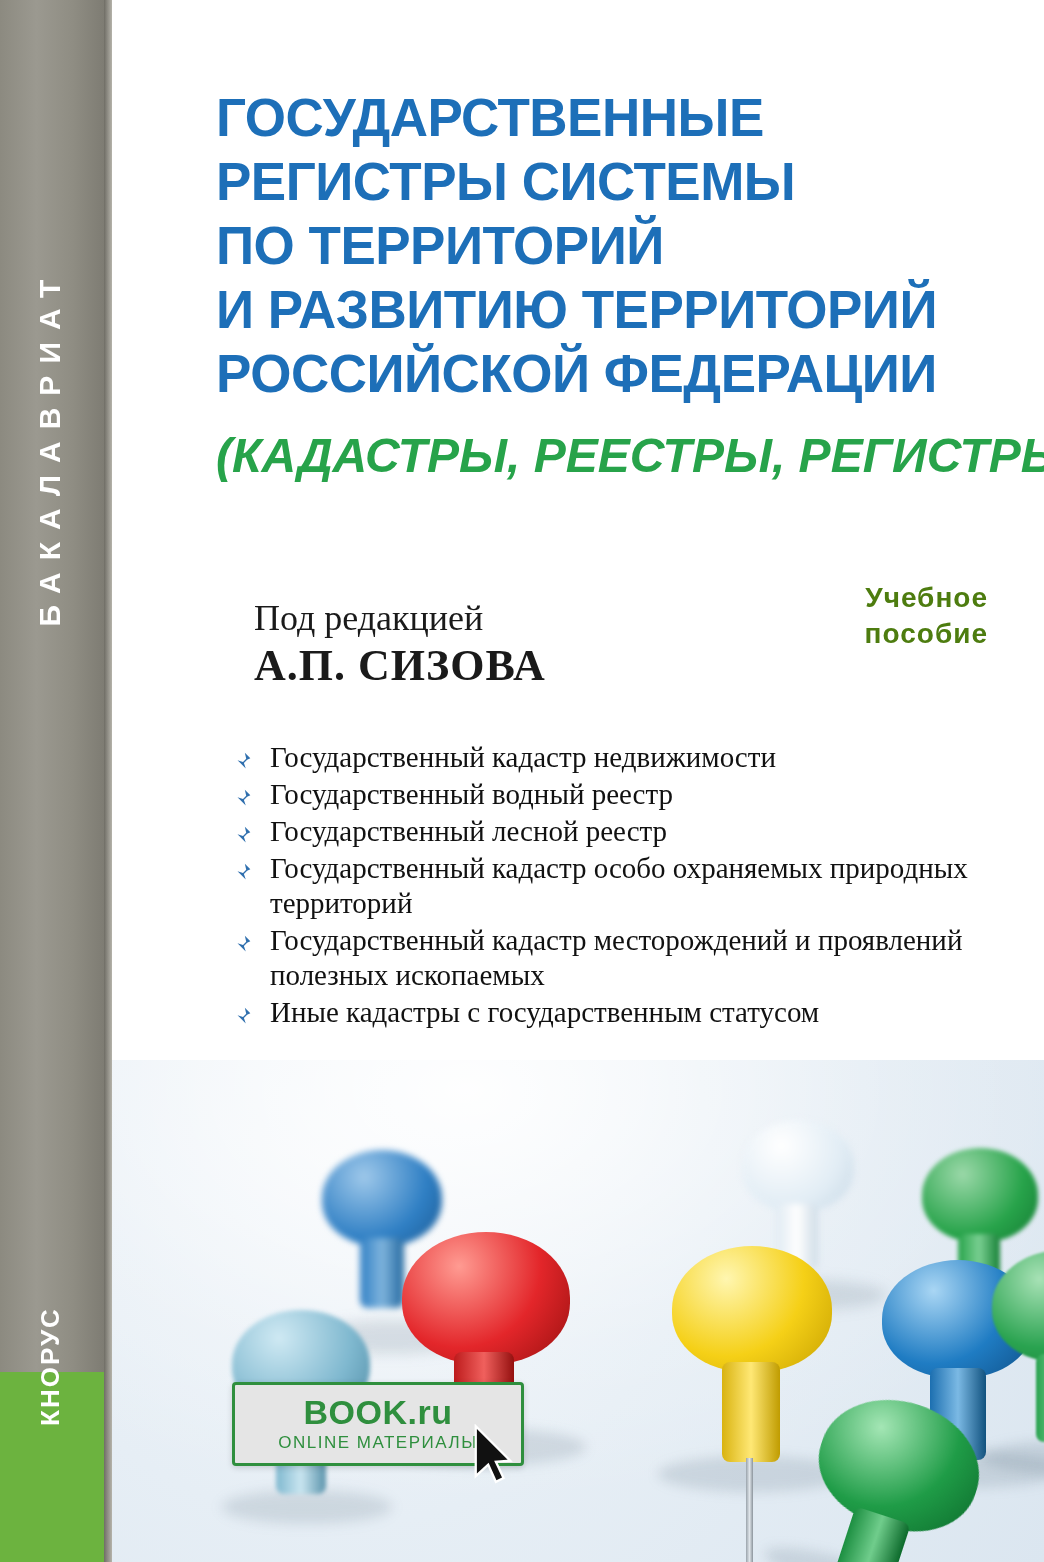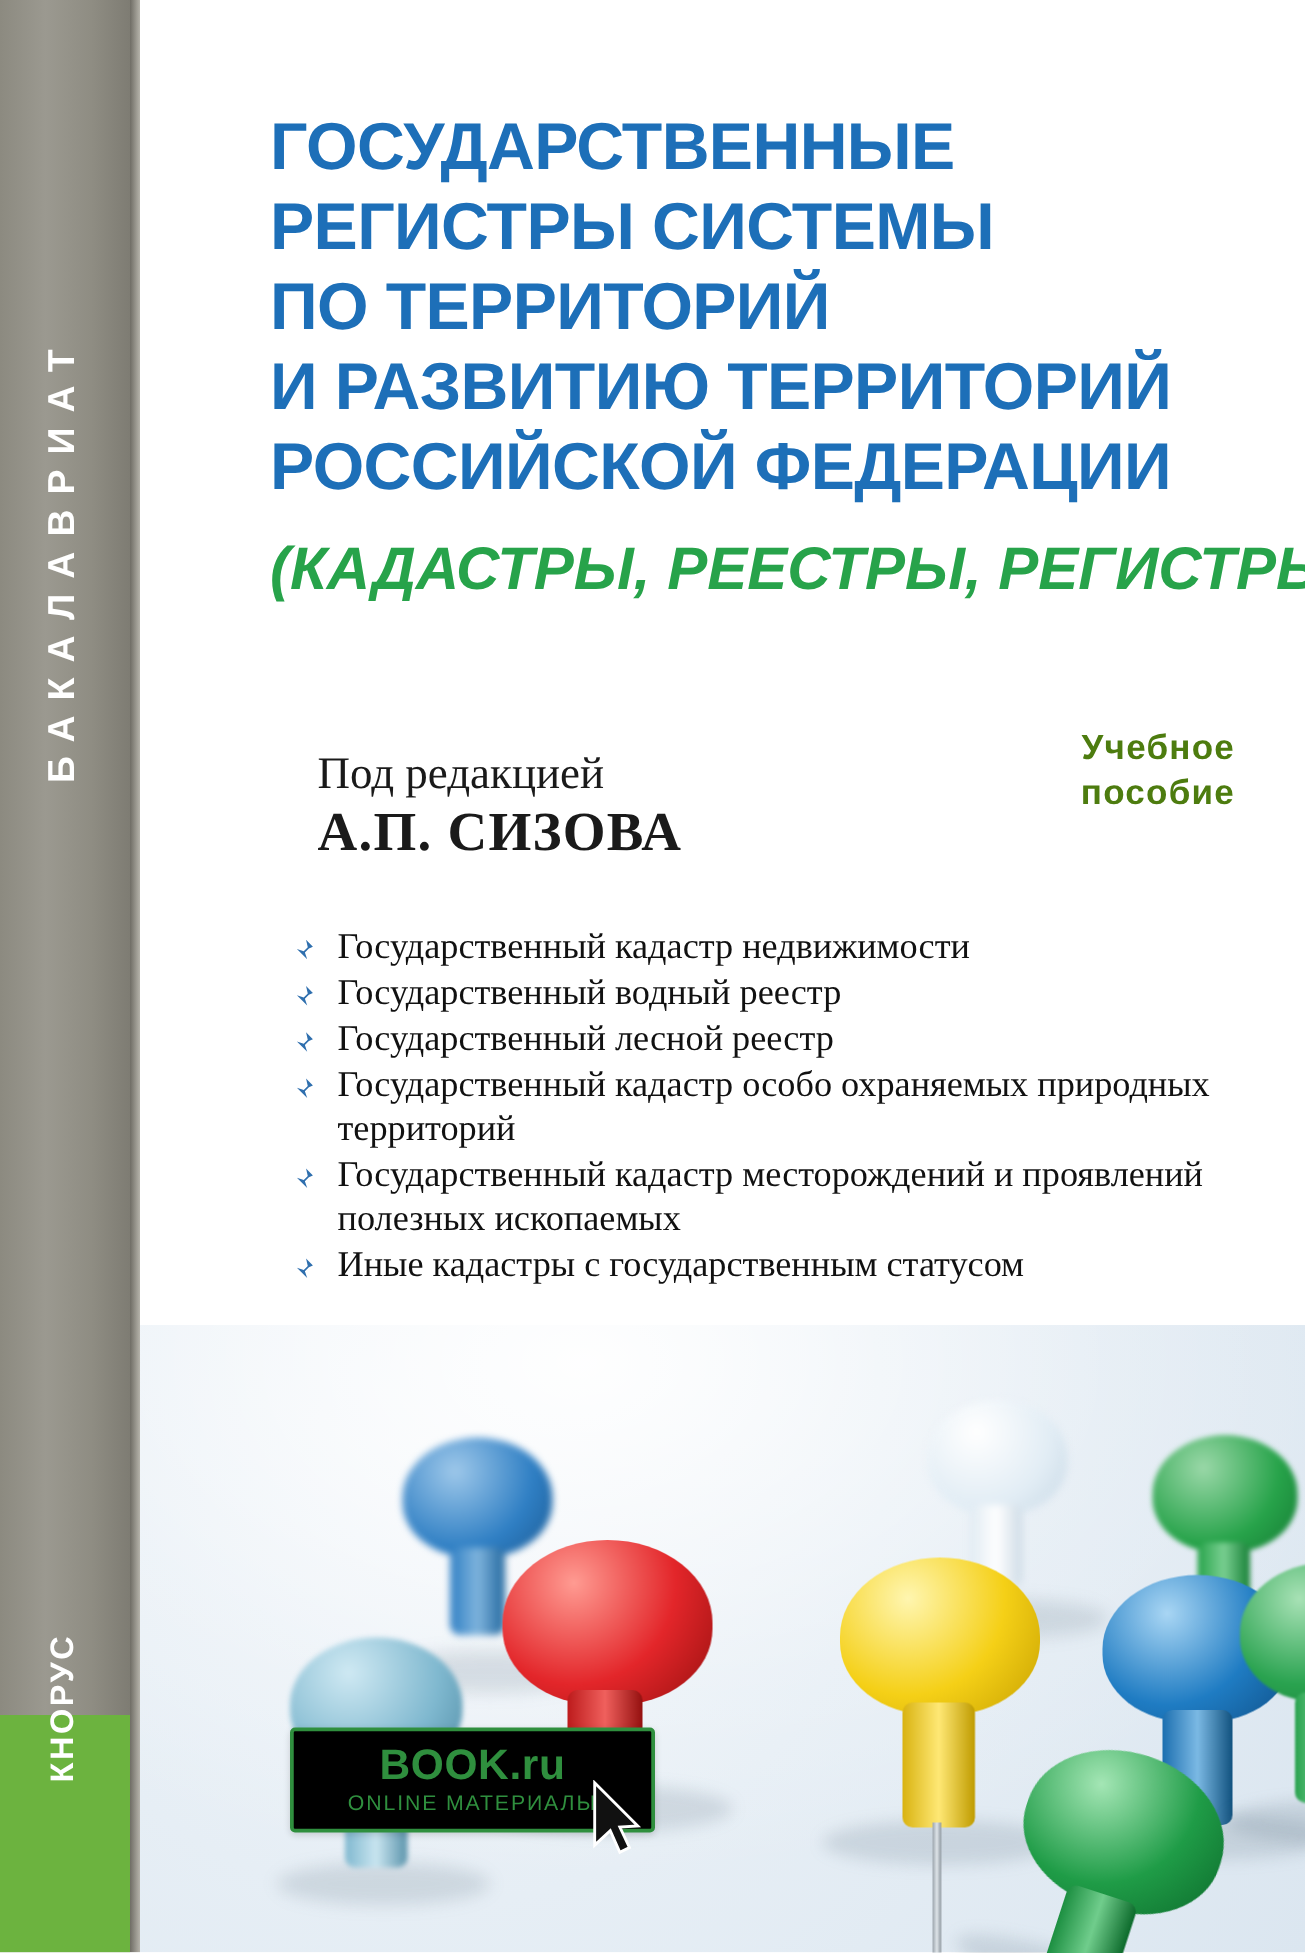--- a/index.html
+++ b/index.html
@@ -194,21 +194,21 @@
     filter: blur(6px);
   }
 
   
   .badge {
     position: absolute;
     left: 232px;
     top: 1382px;
     width: 286px;
     height: 78px;
-    background: #000000;
+    background: #e5e5e5;
     border: 3px solid #2f8f3e;
     border-radius: 4px;
     box-shadow: 0 2px 6px rgba(0,0,0,0.15);
   }
   .badge-title {
     position: absolute;
     left: 0;
     top: 8px;
     width: 100%;
     text-align: center;

